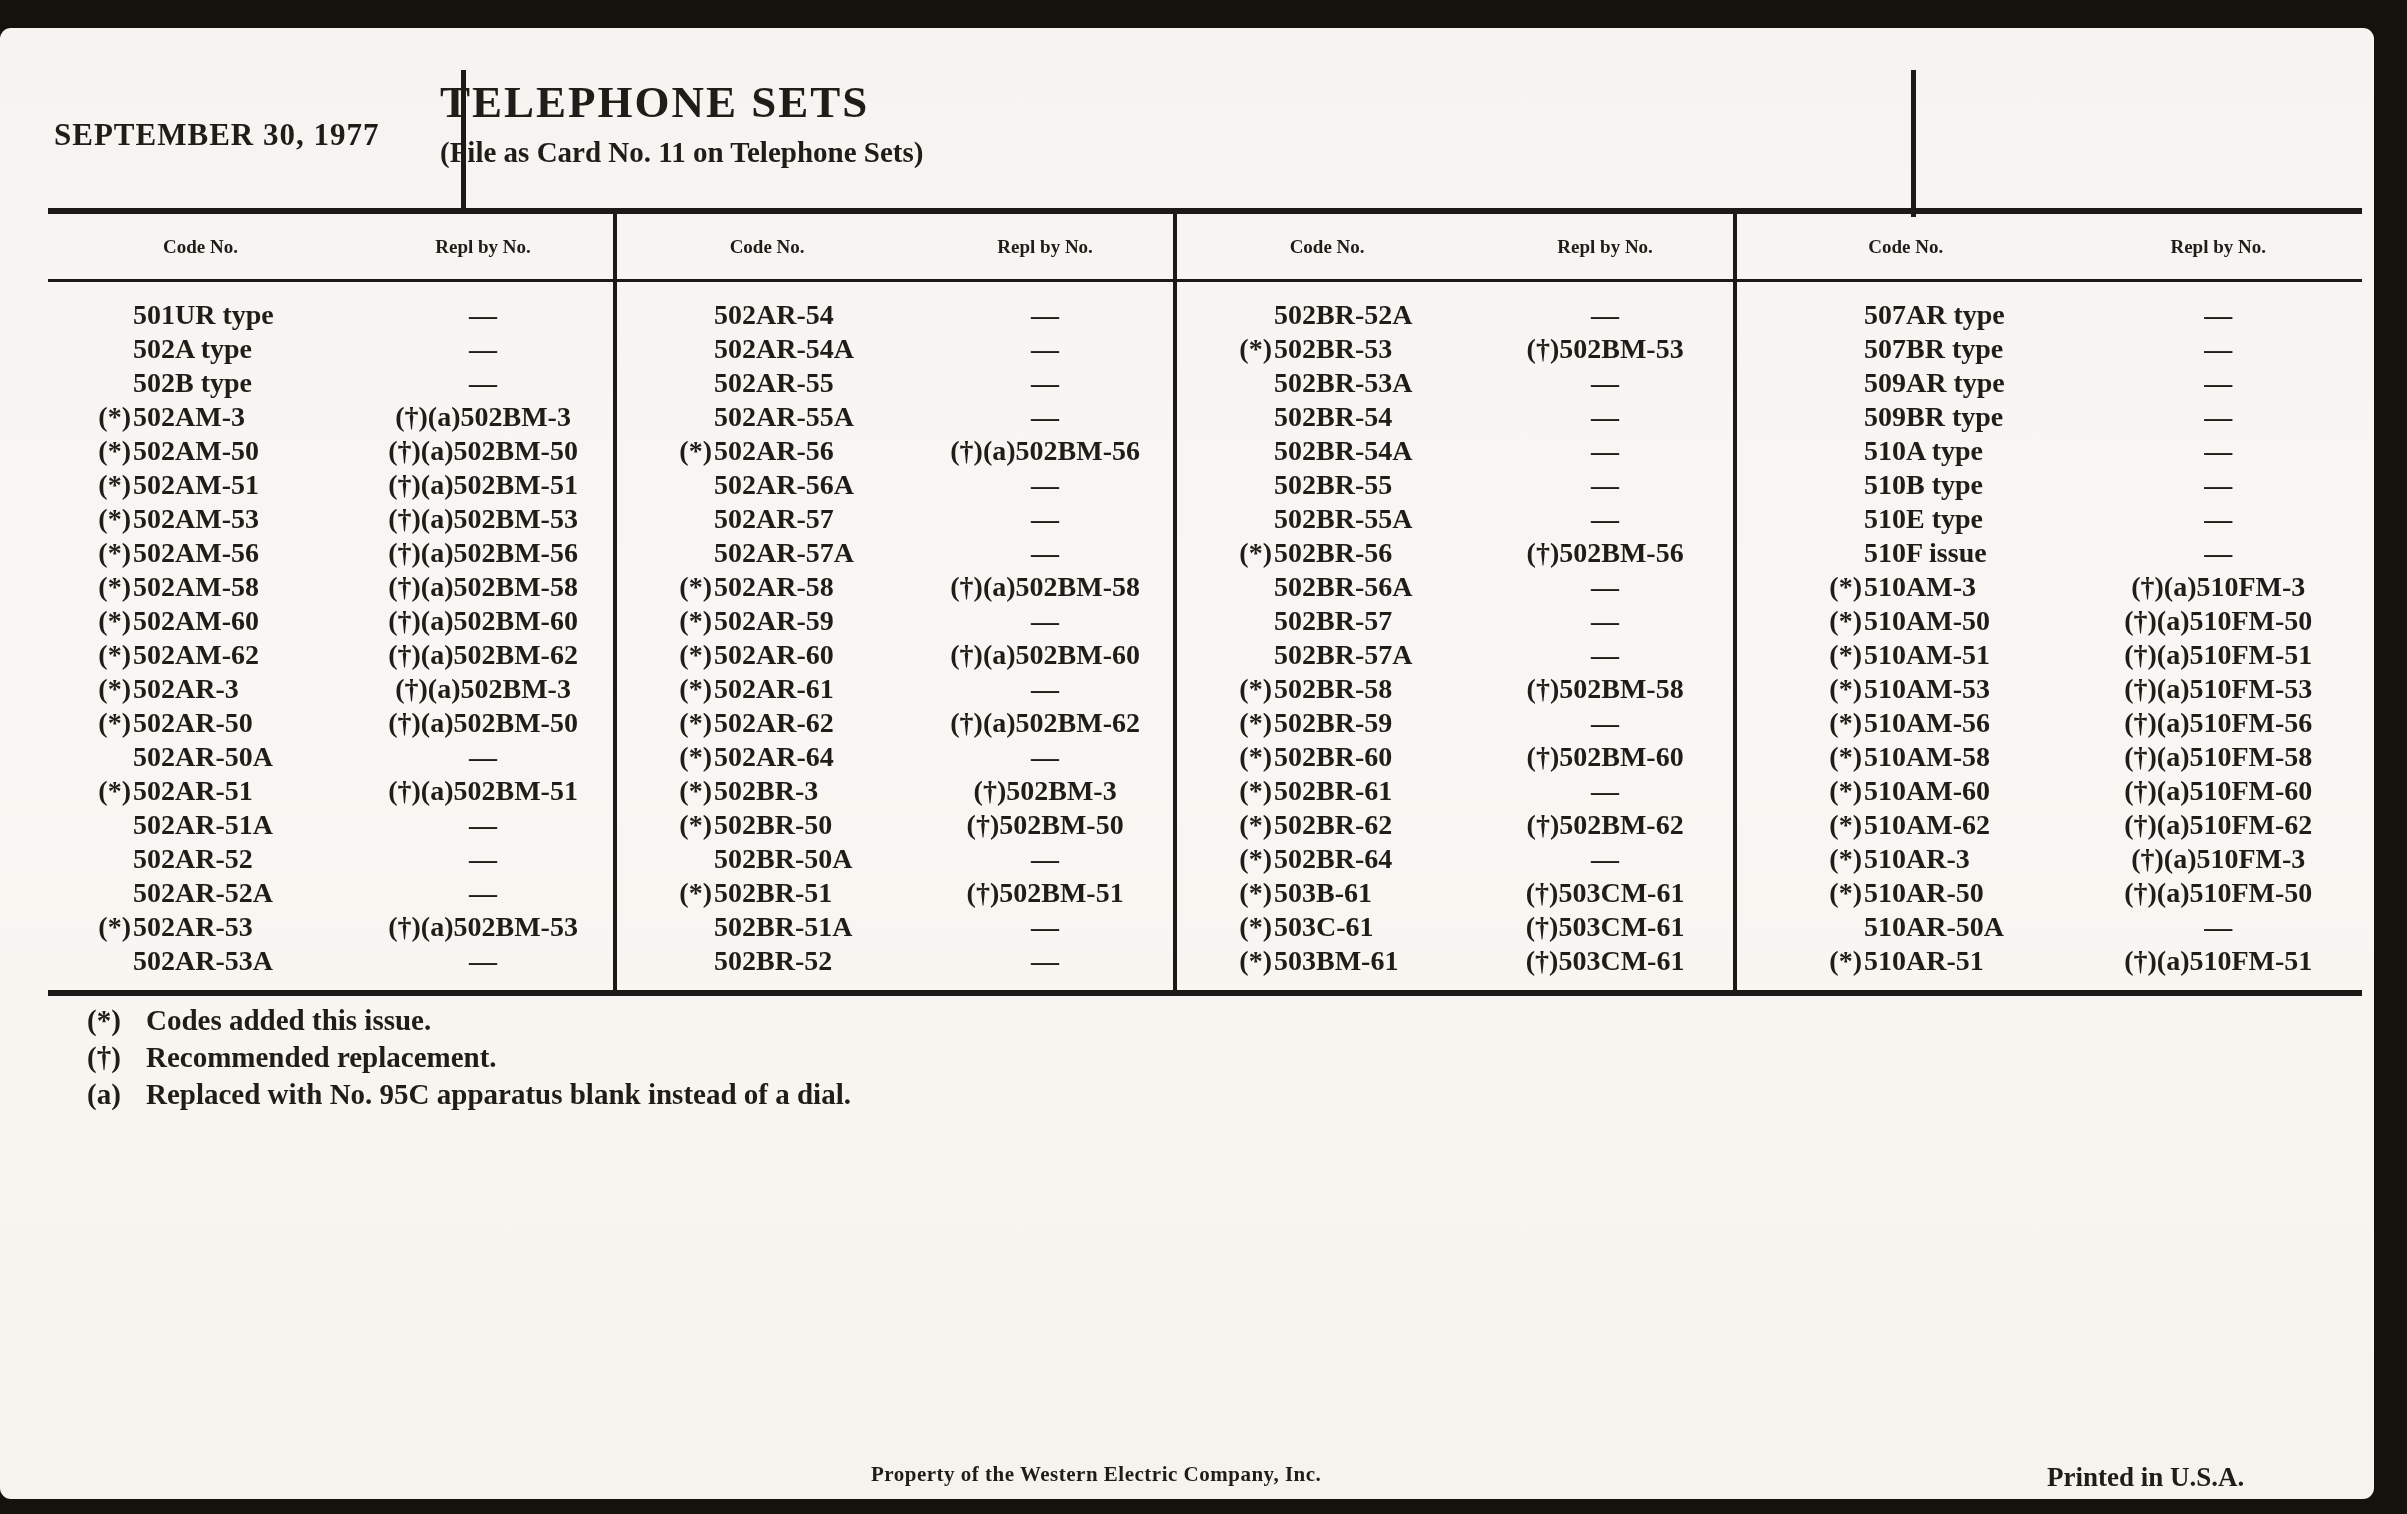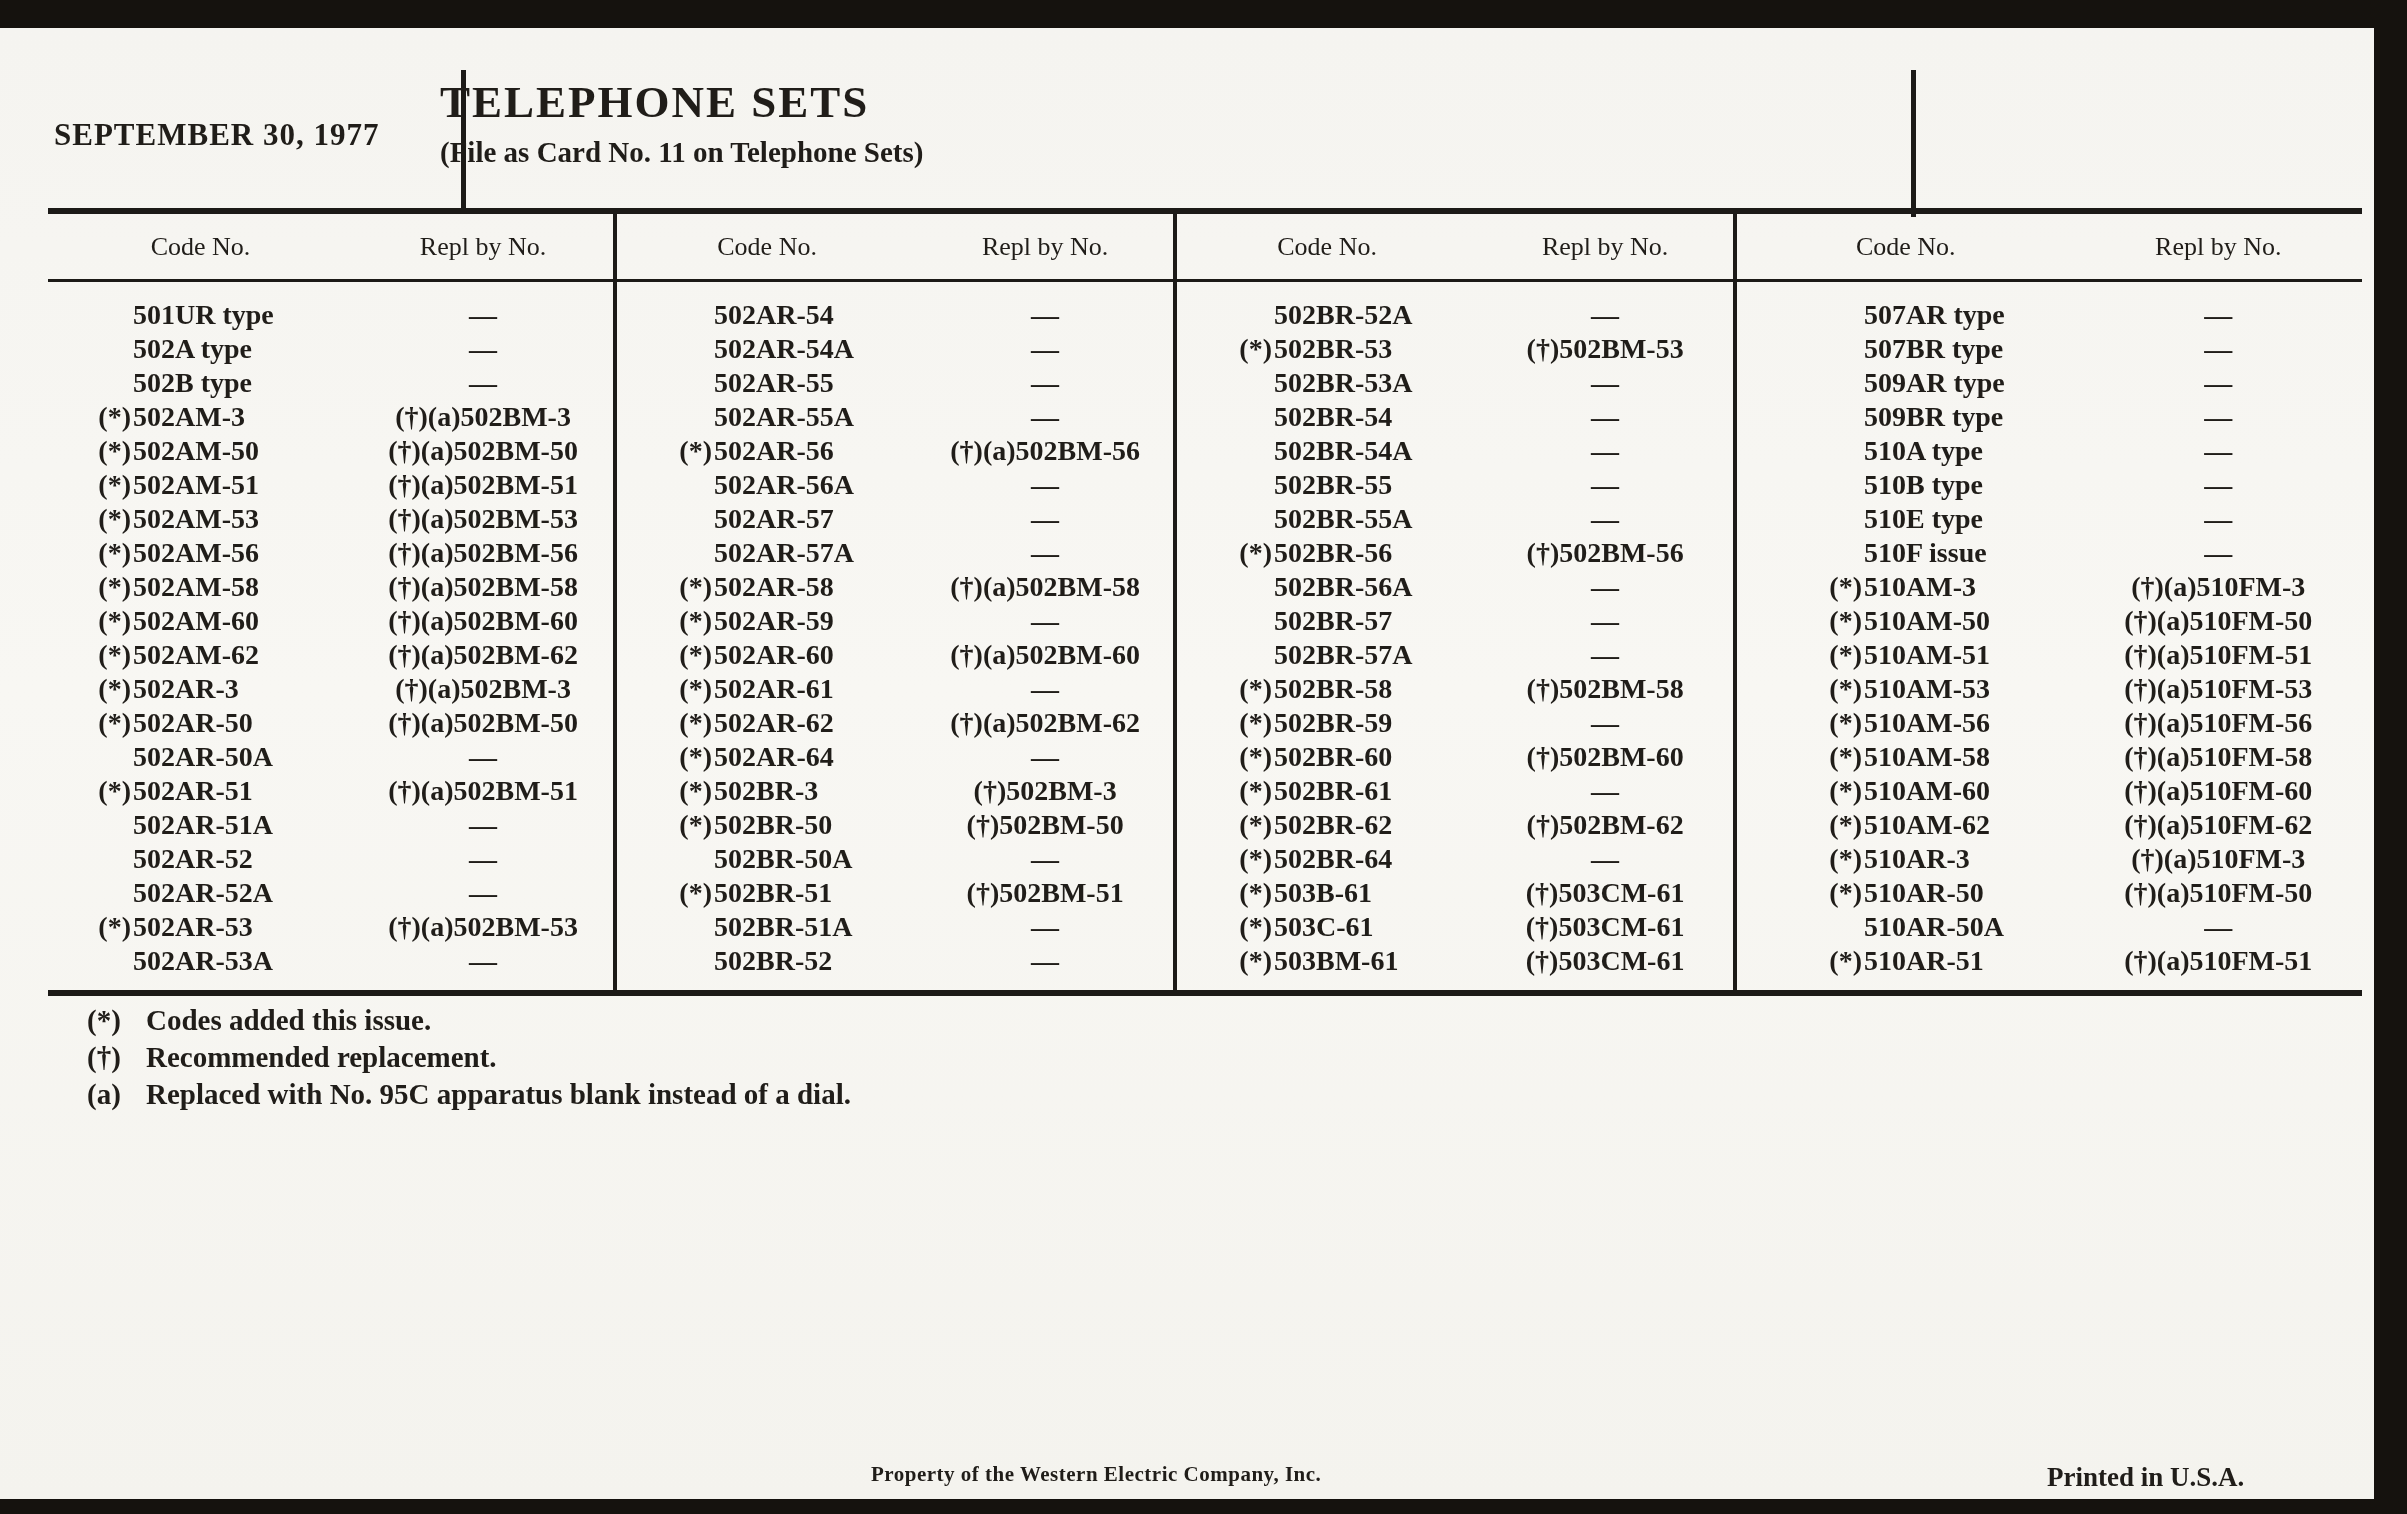--- a/index.html
+++ b/index.html
@@ -1,37 +1,37 @@
 <!DOCTYPE html>
 <html><head>
 <meta charset="utf-8">
 <style>
   html,body{margin:0;padding:0;background:#0d0b09;}
   .page{position:relative;width:2408px;height:1515px;background:#15120e;overflow:hidden;
         font-family:"Liberation Serif",serif;color:#201d19;}
   .paper{position:absolute;left:0;top:28px;width:2374px;height:1471px;
-         background:linear-gradient(180deg,#f5f4f0 0%,#f8f7f3 45%,#f4f3ee 100%);}
+         background:linear-gradient(180deg,#f5f4f0 0%,#f8f7f3 45%,#f4f3ee 100%);border-radius:11px;}
   
   .hdr-date{position:absolute;left:54px;top:89px;font-size:31px;font-weight:bold;letter-spacing:1px;}
   .vrule{position:absolute;width:5px;background:#1c1a17;}
   .v1{left:461px;top:42px;height:143px;}
   .v2{left:1911px;top:42px;height:147px;}
   .hdr-center{position:absolute;left:440px;width:1632px;top:48px;text-align:left;}
   .hdr-title{font-size:45px;font-weight:bold;letter-spacing:2px;}
   .hdr-sub{font-size:29px;font-weight:bold;margin-top:8px;}
   .hdr-status{position:absolute;left:1975px;top:55px;font-size:30px;font-weight:bold;
               line-height:41px;letter-spacing:1px;}
   
   .tablewrap{position:absolute;left:48px;top:180px;width:2314px;display:flex;
              border-top:6px solid #1c1a17;border-bottom:6px solid #1c1a17;}
   .tgroup{border-right:4px solid #1c1a17;box-sizing:border-box;}
   .tgroup:last-child{border-right:none;}
   .g1{width:569px;} .g2{width:560px;} .g3{width:560px;} .g4{flex:1;}
   .thead{height:65px;border-bottom:3px solid #1c1a17;display:flex;align-items:center;
-         font-size:26px;font-weight:normal;}
+         font-size:19px;font-weight:bold;}
   .th{display:block;text-align:center;}
   .th.code-h{width:54%;} .th.repl-h{width:46%;}
   .tbody{padding:16px 0 12px;}
   .trow{height:34px;display:flex;align-items:center;font-size:28px;font-weight:bold;white-space:nowrap;}
   .cell.code{width:54%;display:flex;}
   .pre{width:83px;text-align:right;}
   .g2 .pre,.g3 .pre{width:95px;}
   .g4 .pre{width:125px;}
   .cname{padding-left:2px;}
   .cell.repl{width:46%;text-align:center;}

